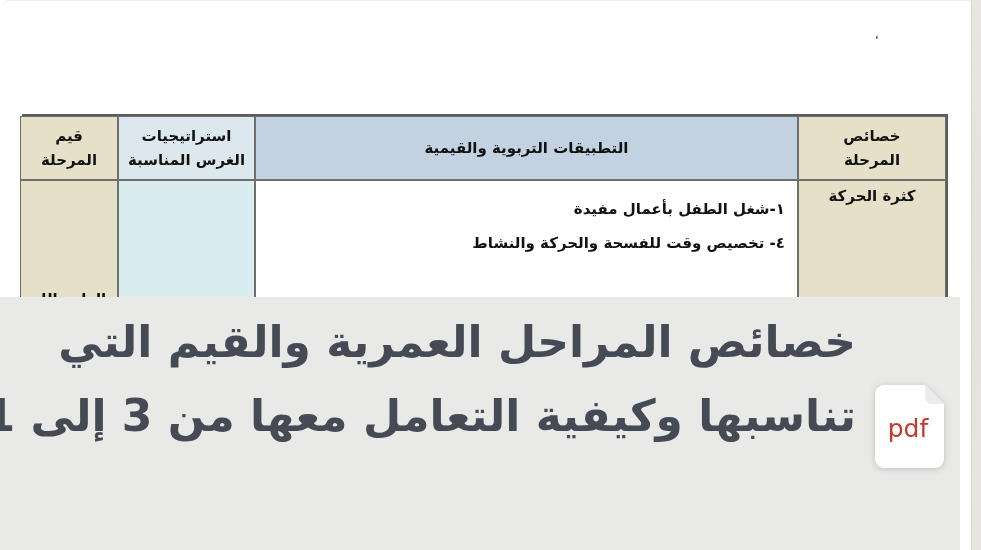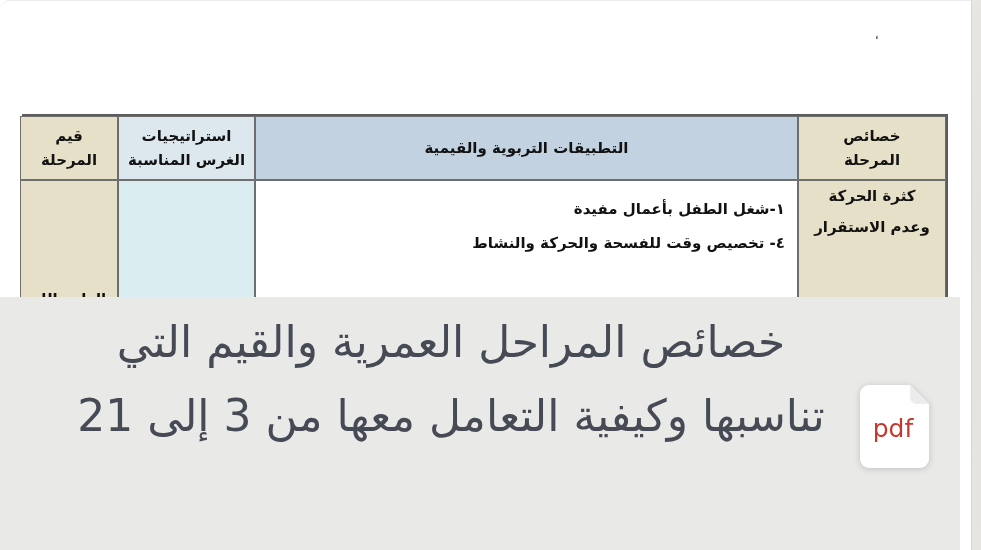--- a/index.html
+++ b/index.html
@@ -45,24 +45,24 @@
   .app-item { height:34px; display:flex; align-items:center; justify-content:flex-start;
               padding-right:12px; font-weight:bold; font-size:15px; }
   .values-cell { position:relative; }
   .values-text { position:absolute; top:97px; right:0; width:100%; text-align:center;
                  font-weight:bold; font-size:15px;margin-top:12px; }
 
   
   .overlay { position:absolute; top:297px; left:0; width:960px; height:253px;
              background:#e9e9e7; direction:rtl; }
   .attachment-title { position:absolute; top:8px; right:104px; width:810px;
-                      direction:rtl; text-align:center; color:#454a55;
-                      font-size:44px; line-height:74px; font-weight:400; }
+                      direction:rtl; text-align:right; color:#454a55;
+                      font-size:44px; line-height:74px; font-weight:700; }
   .attachment-title .line { display:block; white-space:nowrap; }
-  .pdf-badge { position:absolute; top:88px; right:31px; width:90px; height:83px; }
+  .pdf-badge { position:absolute; top:88px; right:16px; width:90px; height:83px; }
   .pdf-badge svg { filter:drop-shadow(0 1px 3px rgba(0,0,0,0.18)); }
 </style>
 </head>
 <body>
 
 <div class="stage">
 
   <div class="right-strip"></div>
 
   <div class="page">
@@ -83,21 +83,20 @@
         <span>استراتيجيات</span>
         <span>الغرس المناسبة</span>
       </div>
       <div class="t-cell h-cell bg-beige">
         <span>قيم</span>
         <span>المرحلة</span>
       </div>
 
       <div class="t-cell char-cell bg-beige">
         <div>كثرة الحركة</div>
-        <div>وعدم الاستقرار</div>
       </div>
       <div class="t-cell apps-cell bg-white">
         <div class="app-item">١-شغل الطفل بأعمال مفيدة</div>
         <div class="app-item">٤- تخصيص وقت للفسحة والحركة والنشاط</div>
       </div>
       <div class="t-cell bg-cyan"></div>
       <div class="t-cell values-cell bg-beige">
         <span class="values-text">العلم بالله</span>
       </div>
 

